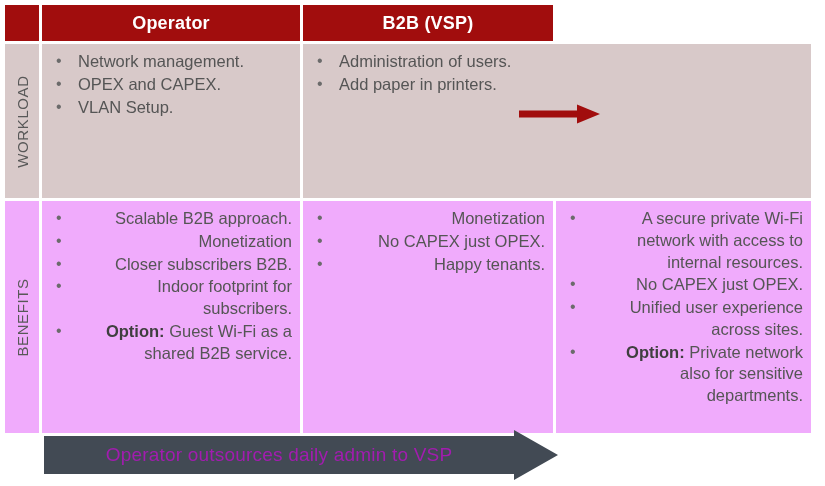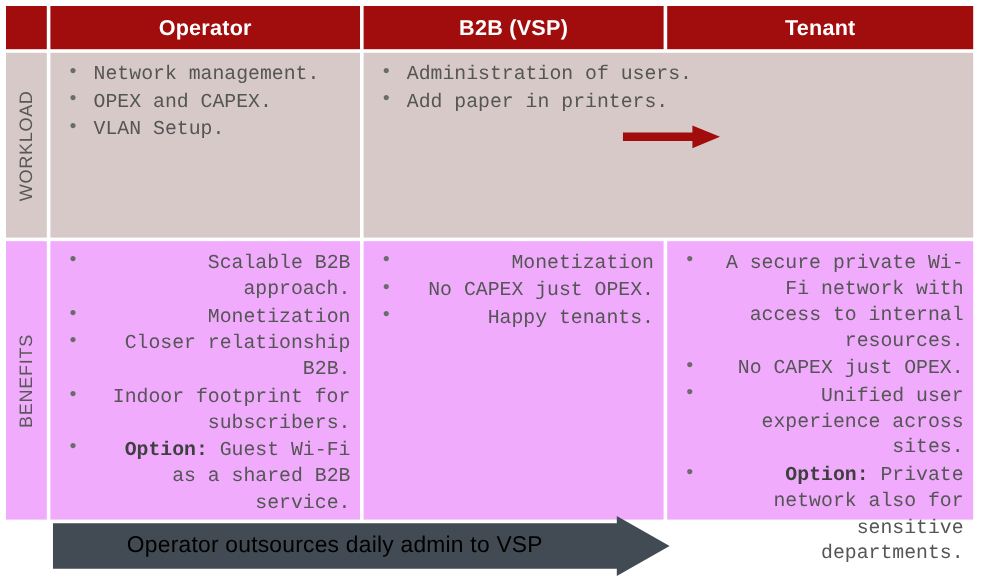--- a/index.html
+++ b/index.html
@@ -78,21 +78,20 @@
     white-space: nowrap;
     font-size: 15px;
     color: #585858;
     letter-spacing: 0.6px;
   }
 
   .cell {
     box-sizing: border-box;
     padding: 7px 8px 6px 10px;
     position: relative;
-    font-family: Liberation Mono, monospace;
   }
   .cell-op  { flex: 0 0 258px; width: 258px; margin-right: 3px; }
   .cell-b2b { flex: 0 0 250px; width: 250px; margin-right: 3px; }
   .cell-ten { flex: 1 1 auto; }
 
   
   #workload-row .side-label,
   #workload-row .cell { background: #d8c9c9; }
   #benefits-row .side-label,
   #benefits-row .cell { background: #f0abfc; text-align: right; }
@@ -145,41 +144,38 @@
   #outsource-banner svg { display: block; }
   #outsource-banner .banner-text {
     position: absolute;
     left: 0;
     top: 0;
     width: 470px;
     height: 50px;
     display: flex;
     align-items: center;
     justify-content: center;
-    color: #000000;
+    color: #a21caf;
     font-size: 19px;
     letter-spacing: 0.2px;
   }
 </style>
 </head>
 <body>
 
 <div id="matrix">
 
   <div class="row" id="header-row">
     <div class="hdr-cell hdr-spacer"></div>
     <div class="hdr-cell hdr-op">
       <span class="hdr-text-operator">Operator</span>
     </div>
     <div class="hdr-cell hdr-b2b">
       <span class="hdr-text-b2b">B2B (VSP)</span>
     </div>
-    <div class="hdr-cell hdr-ten">
-      <span class="hdr-text-tenant">Tenant</span>
-    </div>
   </div>
 
   <div class="row" id="workload-row">
     <div class="side-label">
       <span>WORKLOAD</span>
     </div>
     <div class="cell cell-op">
       <ul class="bullets">
           <li>Network management.</li>
           <li>OPEX and CAPEX.</li>
@@ -195,21 +191,21 @@
   </div>
 
   <div class="row" id="benefits-row">
     <div class="side-label">
       <span>BENEFITS</span>
     </div>
     <div class="cell cell-op">
       <ul class="bullets">
           <li>Scalable B2B approach.</li>
           <li>Monetization</li>
-          <li>Closer relationship B2B.</li>
+          <li>Closer subscribers B2B.</li>
           <li>Indoor footprint for subscribers.</li>
           <li><b>Option:</b> Guest Wi-Fi as a shared B2B service.</li>
         </ul>
     </div>
     <div class="cell cell-b2b">
       <ul class="bullets">
           <li>Monetization</li>
           <li>No CAPEX just OPEX.</li>
           <li>Happy tenants.</li>
         </ul>

